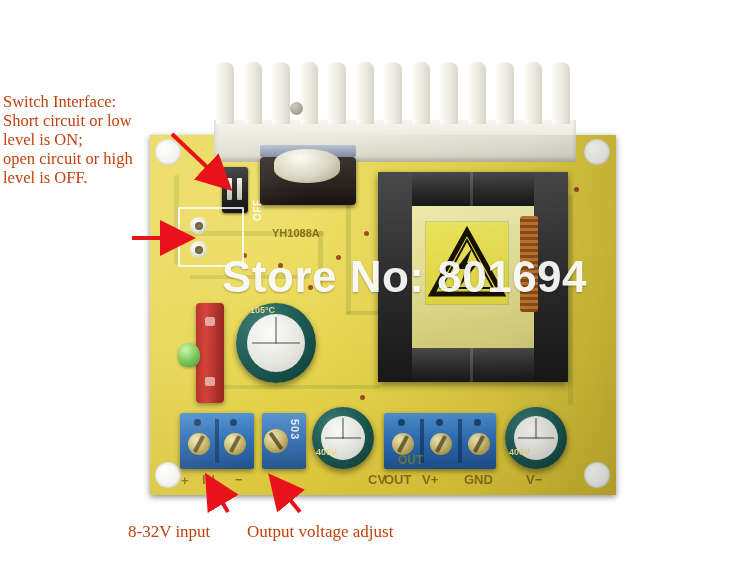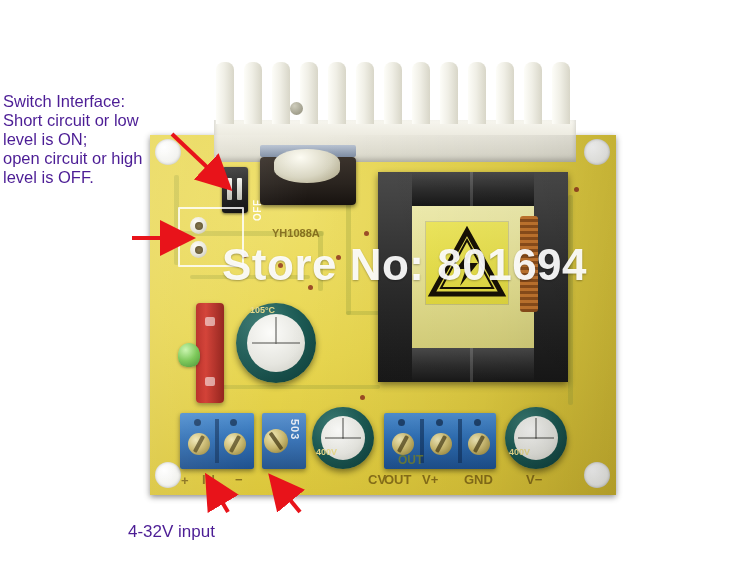--- a/index.html
+++ b/index.html
@@ -4,21 +4,21 @@
 <style>
   html,body{margin:0;padding:0;}
   body{
     width:750px;height:562px;background:#ffffff;
     font-family:"Liberation Sans", sans-serif;
     overflow:hidden;position:relative;
   }
   #stage{position:absolute;left:0;top:0;width:750px;height:562px;overflow:hidden;}
 
   
-  .anno{position:absolute;color:#4c1d95;font-size:16.5px;line-height:19px;white-space:pre;}
+  .anno{position:absolute;color:#c2410c;font-size:16.5px;line-height:19px;white-space:pre;font-family:Liberation Serif, serif;}
   #anno-switch{left:3px;top:92px;}
   #anno-fan{left:5px;top:228px;font-size:17px;}
   #anno-input{left:128px;top:522px;font-size:17px;}
   #anno-vadj{left:247px;top:522px;font-size:17px;}
 
   .arrow-svg{position:absolute;left:0;top:0;width:750px;height:562px;pointer-events:none;}
 
   
   #pcb{
     position:absolute;left:150px;top:135px;width:466px;height:360px;
@@ -140,21 +140,21 @@
     background:linear-gradient(180deg,#5c93cf 0%,#3a74b6 50%,#27568d 100%);
     box-shadow:0 2px 5px rgba(0,0,0,.4);}
   #pot-screw{position:absolute;left:2px;top:16px;width:24px;height:24px;border-radius:50%;
     background:radial-gradient(circle at 35% 30%,#efe7b6 0%,#c9b86f 50%,#87762f 100%);}
   #pot-screw:after{content:"";position:absolute;left:10px;top:2px;width:4px;height:20px;
     background:rgba(70,58,20,.75);border-radius:1px;transform:rotate(-35deg);}
   #pot-txt{position:absolute;right:5px;top:6px;color:#e9ecf3;font-size:11px;font-weight:bold;
     writing-mode:vertical-rl;letter-spacing:1px;}
 
   
-  #watermark{position:absolute;left:222px;top:240px;font-size:44px;font-weight:bold;
+  #watermark{position:absolute;left:222px;top:252px;font-size:44px;font-weight:bold;
     color:rgba(255,255,255,.93);letter-spacing:.5px;white-space:nowrap;
     text-shadow:0 1px 2px rgba(0,0,0,.30);font-family:"Liberation Sans",sans-serif;}
 </style>
 </head>
 <body>
 
 <div id="stage">
 
   <div id="pcb">
 
@@ -321,15 +321,16 @@
     <line x1="228" y1="512" x2="208" y2="478" stroke="#e8131a" stroke-width="4" marker-end="url(#ah)"></line>
 
     <line x1="300" y1="512" x2="272" y2="478" stroke="#e8131a" stroke-width="4" marker-end="url(#ah)"></line>
   </svg>
 
   <div class="anno" id="anno-switch">Switch Interface:
 Short circuit or low
 level is ON;
 open circuit or high
 level is OFF.</div>
-  <div class="anno" id="anno-input">4-32V input</div>
+  <div class="anno" id="anno-input">8-32V input</div>
+  <div class="anno" id="anno-vadj">Output voltage adjust</div>
 
 </div>
 
 </body></html>

